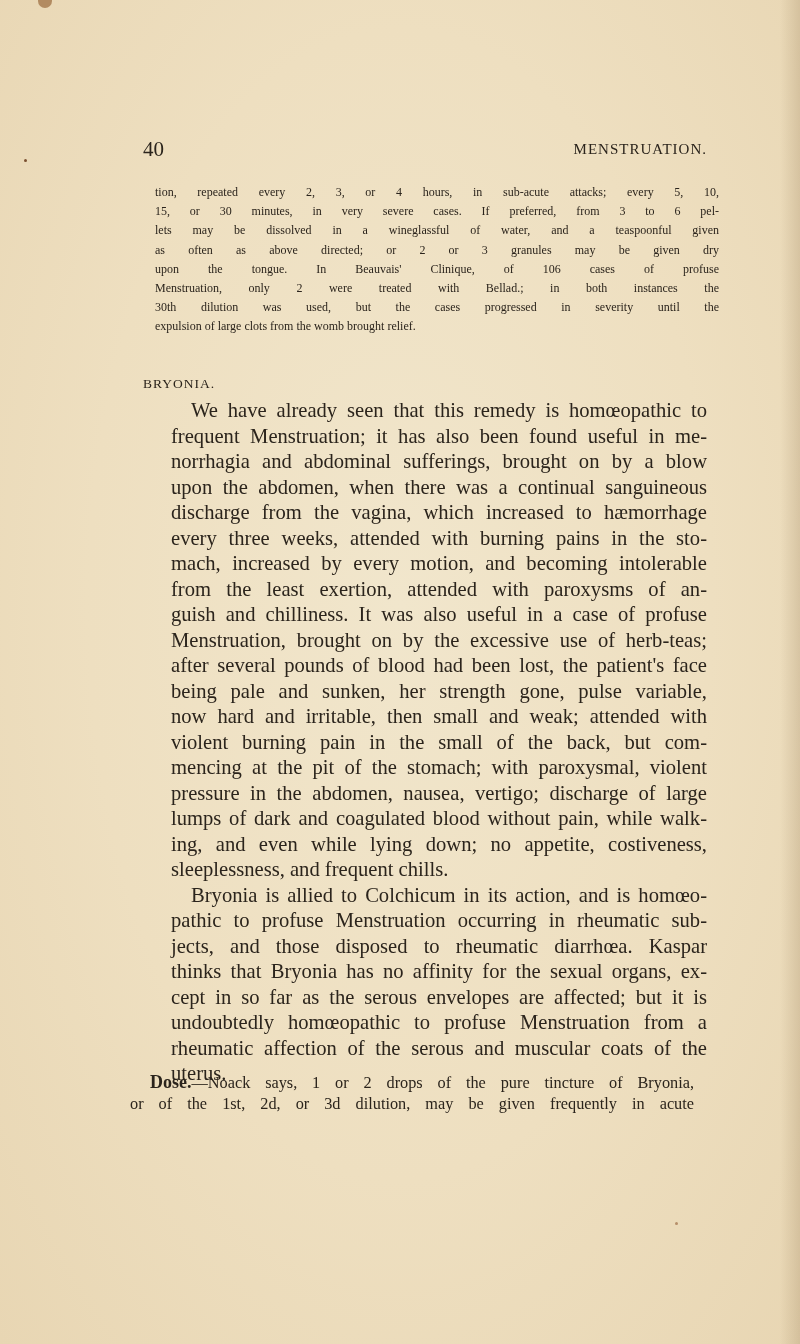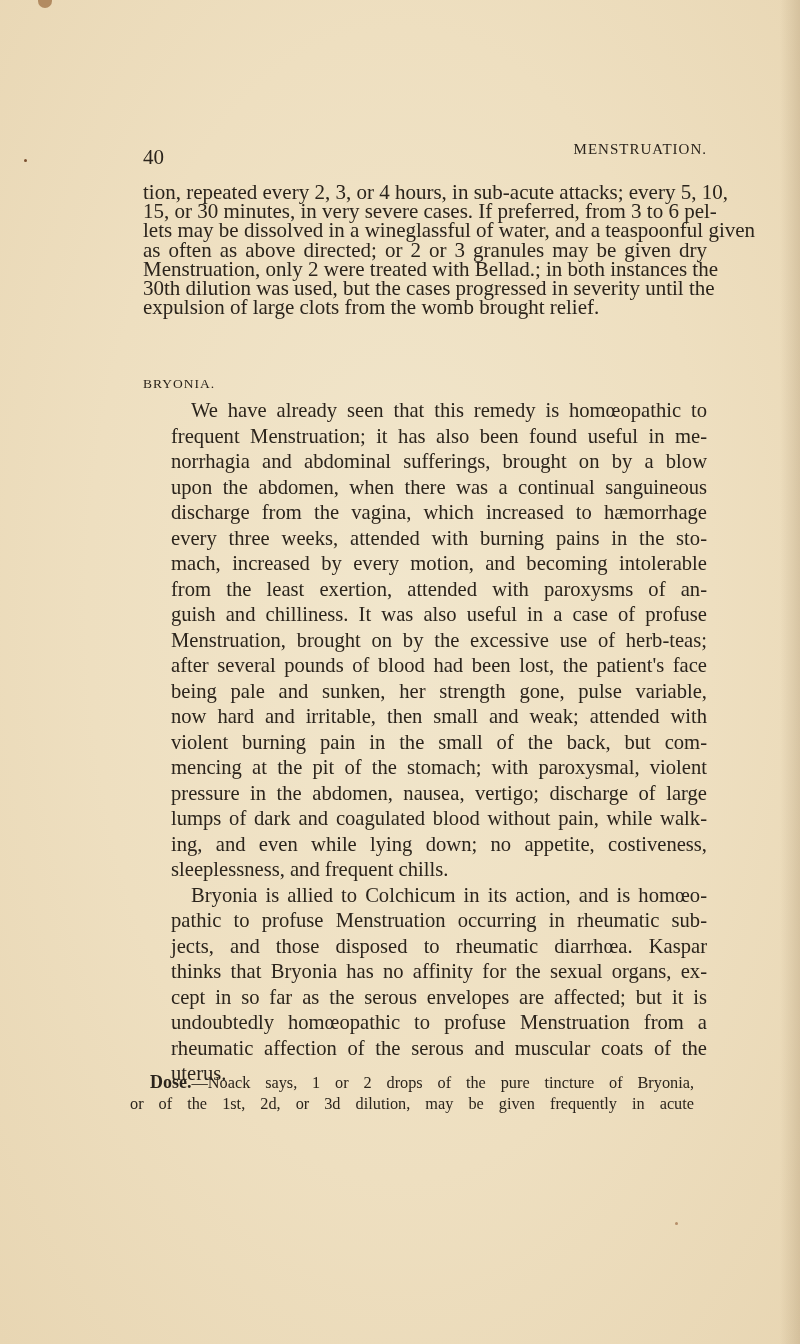--- a/index.html
+++ b/index.html
@@ -11,26 +11,26 @@
   }
   .page { position:absolute; left:0; top:0; width:800px; height:1344px; }
   .stain { position:absolute; border-radius:50%; }
   .s1 { left:38px; top:-6px; width:14px; height:14px; background:#9a6a3c; opacity:.7; }
   .s2 { left:24px; top:159px; width:3px; height:3px; background:#7a5030; }
   .s3 { left:675px; top:1222px; width:3px; height:3px; background:#a77a55; opacity:.8; }
   .edge { position:absolute; right:0; top:0; width:20px; height:1344px;
     background: linear-gradient(to right, rgba(0,0,0,0), rgba(120,90,50,.18)); }
 
   .running-head { position:absolute; top:137px; left:143px; width:564px; height:24px; }
-  .page-number { position:absolute; left:0; top:8px; font-size:21px; letter-spacing:0; }
+  .page-number { position:absolute; left:0; top:0; font-size:21px; letter-spacing:0; }
   .head-title { position:absolute; left:0; width:564px; top:4px; text-align:right;
     font-size:15px; letter-spacing:1px; }
 
-  .small-block { position:absolute; left:143px; top:183px; width:564px;
-    font-size:21px; line-height:19.2px; text-align:justify; }
+  .small-block { position:absolute; left:155px; top:183px; width:564px;
+    font-size:12px; line-height:19.2px; text-align:justify; }
   .small-block .ln { display:block; text-align:justify; text-align-last:justify; white-space:nowrap; height:19.2px; }
   .small-block .ln.last { text-align-last:left; }
 
   .section-heading { position:absolute; left:143px; width:564px; top:376px; text-align:left;
     font-size:13.5px; letter-spacing:1px; }
 
   .body-block { position:absolute; left:143px; top:398px; width:564px;
     font-size:20.6px; line-height:25.5px; }
   .body-block .ln { display:block; text-align:justify; text-align-last:justify; white-space:nowrap; height:25.5px;margin-left:28px; }
   .body-block .ln.last { text-align-last:left; }
@@ -54,20 +54,21 @@
   <div class="running-head">
     <span class="page-number">40</span>
     <span class="head-title">MENSTRUATION.</span>
   </div>
 
   <div class="small-block">
     <span class="ln">tion, repeated every 2, 3, or 4 hours, in sub-acute attacks; every 5, 10,</span>
     <span class="ln">15, or 30 minutes, in very severe cases.  If preferred, from 3 to 6 pel-</span>
     <span class="ln">lets may be dissolved in a wineglassful of water, and a teaspoonful given</span>
     <span class="ln">as often as above directed; or 2 or 3 granules may be given dry</span>
+    <span class="ln">upon the tongue.  In Beauvais' Clinique, of 106 cases of profuse</span>
     <span class="ln">Menstruation, only 2 were treated with Bellad.; in both instances the</span>
     <span class="ln">30th dilution was used, but the cases progressed in severity until the</span>
     <span class="ln last">expulsion of large clots from the womb brought relief.</span>
   </div>
 
   <div class="section-heading">BRYONIA.</div>
 
   <div class="body-block">
     <span class="ln indent">We have already seen that this remedy is homœopathic to</span>
     <span class="ln">frequent Menstruation; it has also been found useful in me-</span>

